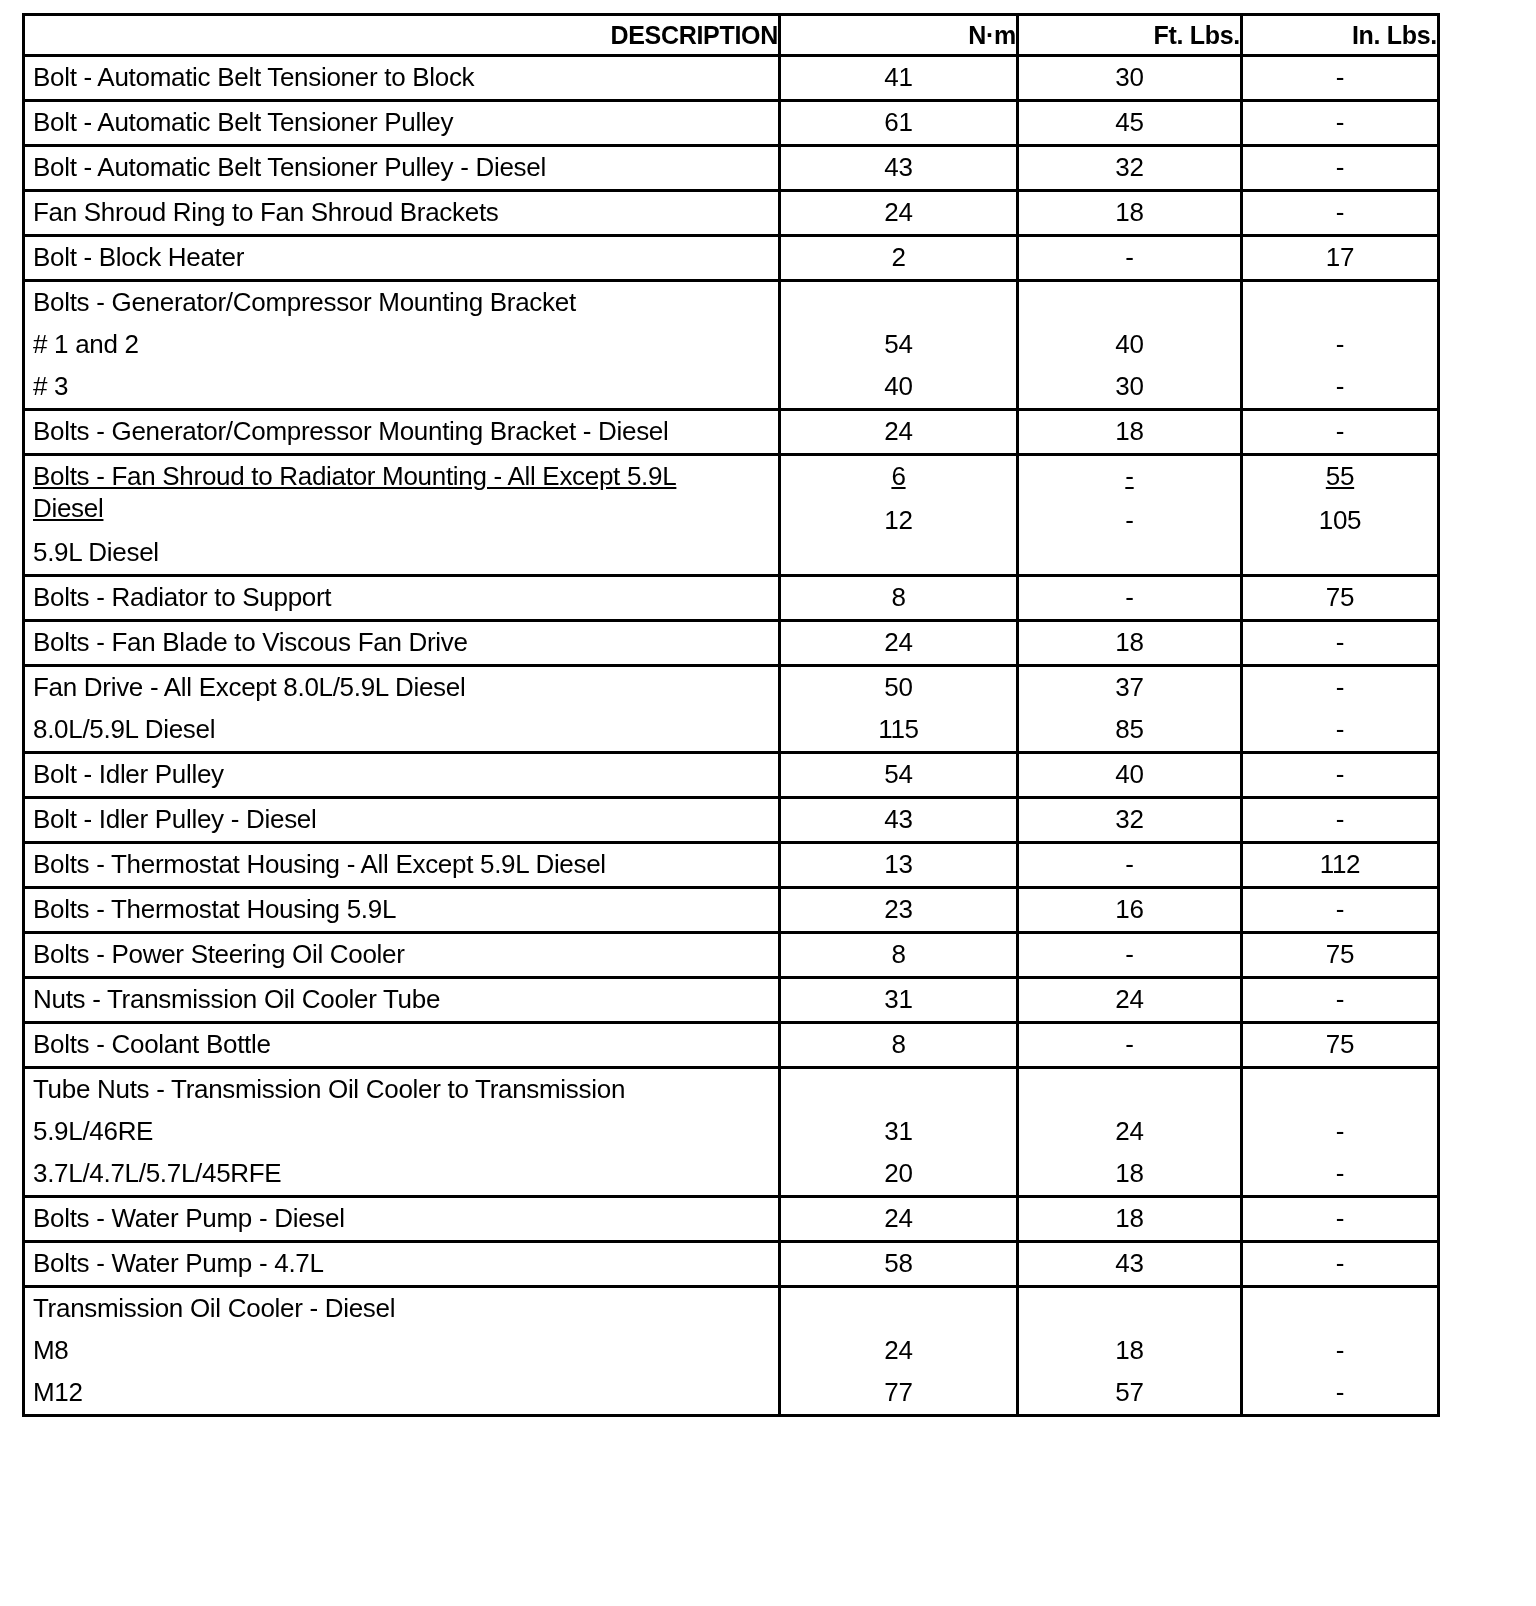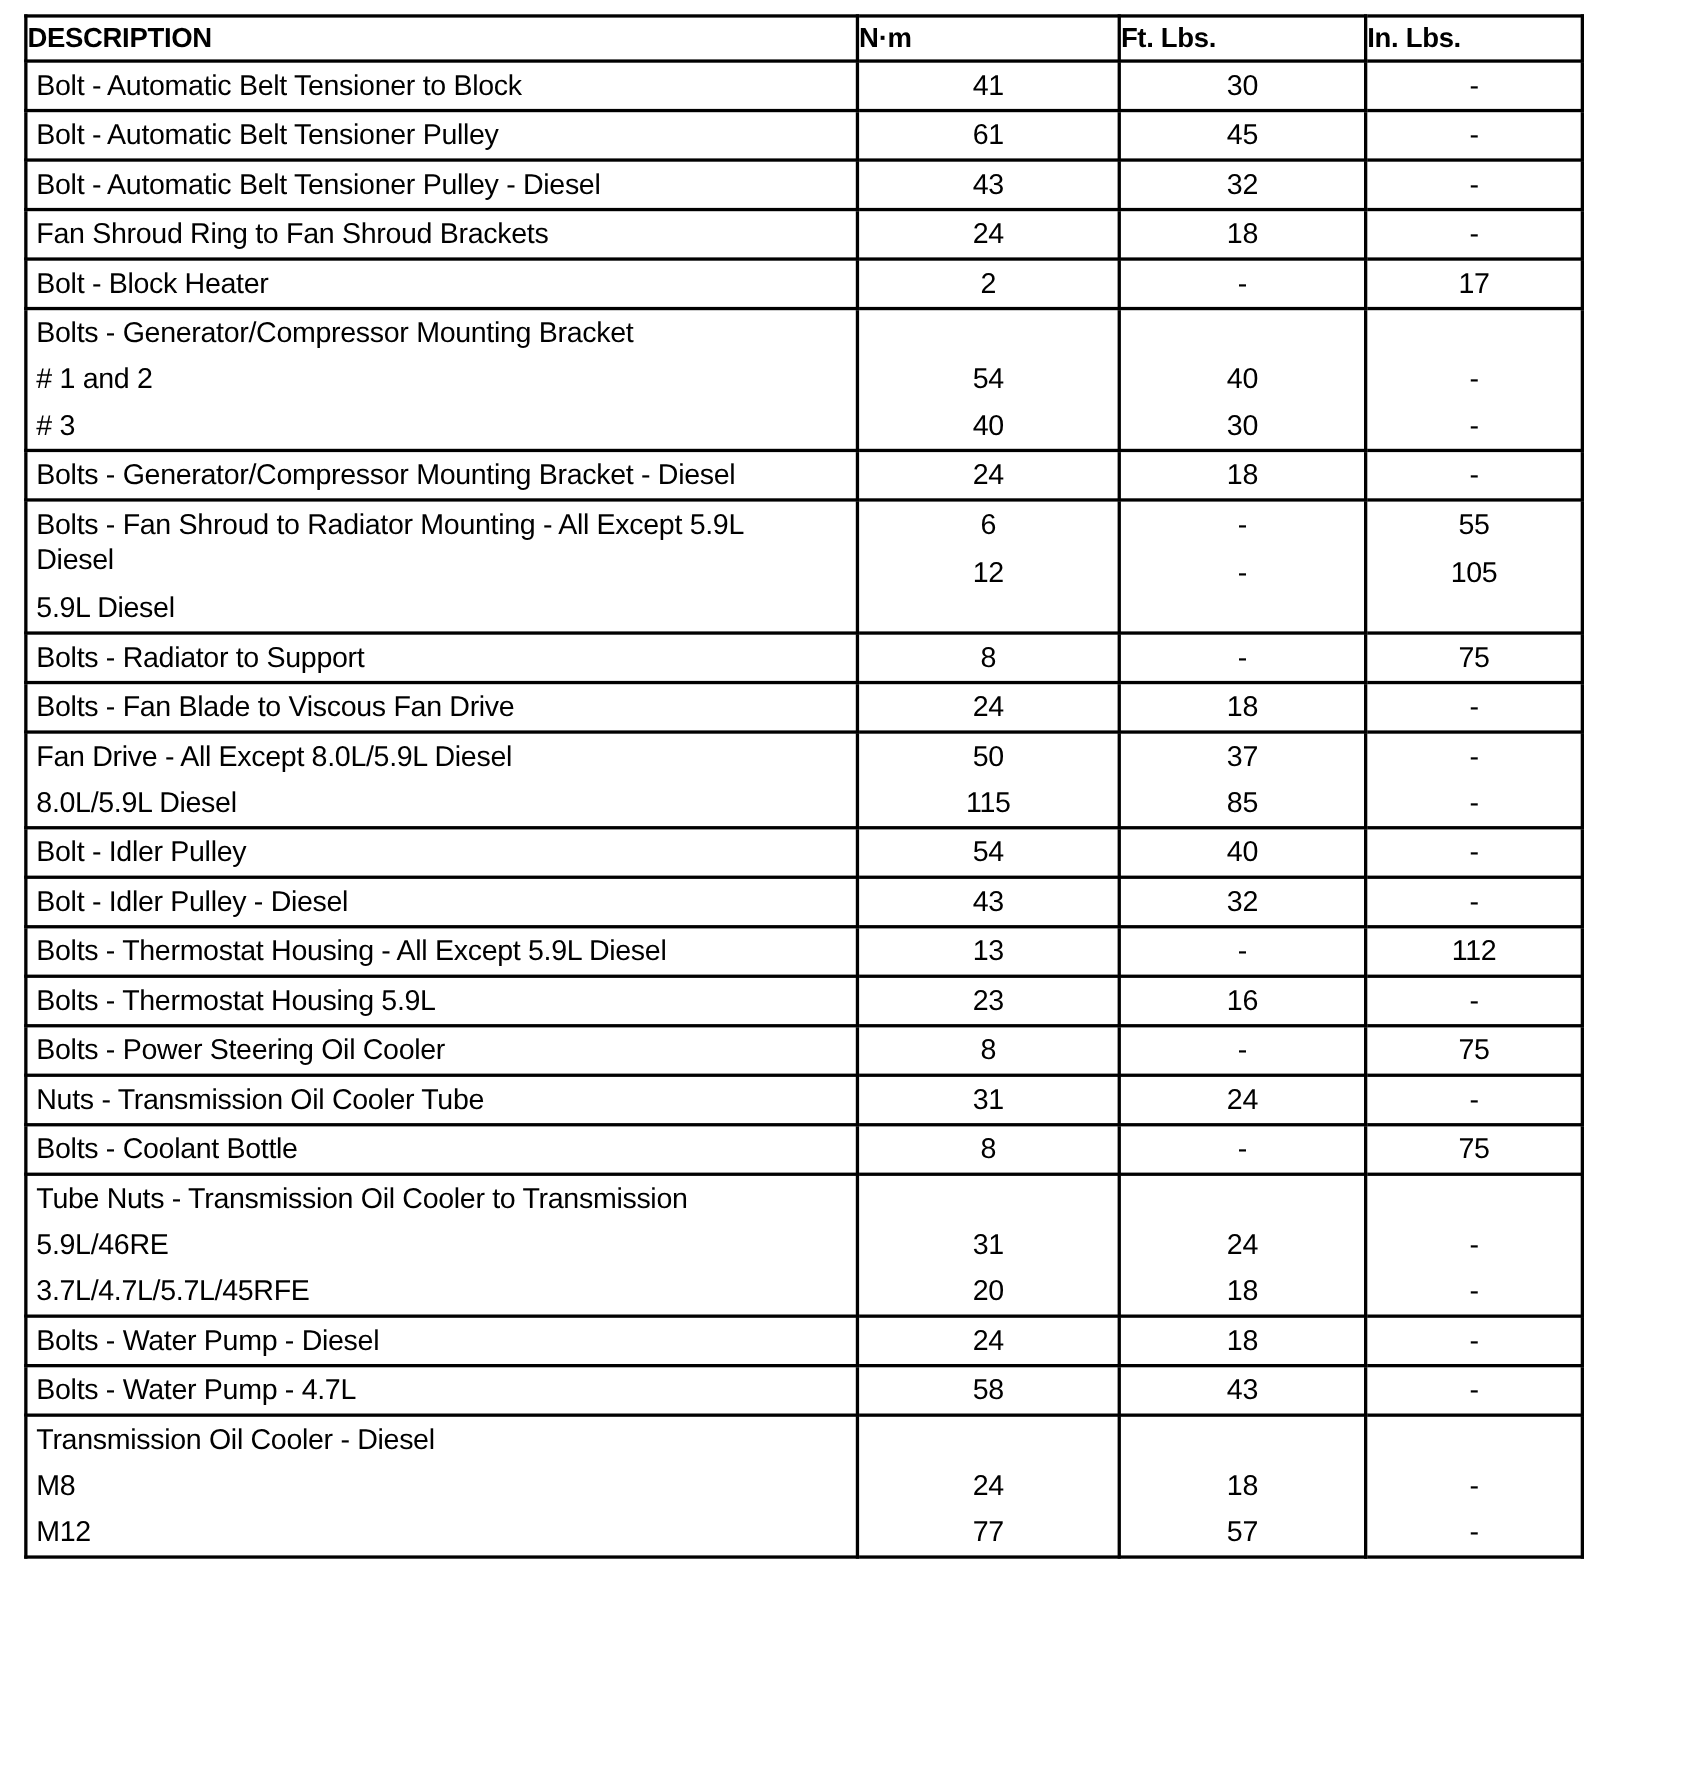--- a/index.html
+++ b/index.html
@@ -12,29 +12,29 @@
     }
     #torque-table th, #torque-table td {
       border: 3px solid #000;
       padding: 0;
       vertical-align: top;
       font-size: 26px;
       line-height: 32px;
       letter-spacing: -0.3px;
     }
     #torque-table th {
-      font-weight: bold; text-align: left;
+      font-weight: bold; text-align: right;
       height: 38px; line-height: 38px; font-size: 25px;
     }
     col.c-desc { width: 756px; }
     col.c-nm { width: 238px; }
     col.c-ft { width: 224px; }
     col.c-in { width: 197px; }
     .line { display: block; height: 42px; line-height: 40px; white-space: nowrap; }
-    .line.wrap { white-space: normal; height: auto; line-height: 32px; padding-top: 4px; padding-bottom: 8px; }
+    .line.wrap { white-space: normal; height: auto; line-height: 32px; padding-top: 4px; padding-bottom: 8px; text-decoration: underline; }
     td.desc .line { padding-left: 8px; padding-right: 30px; }
     td.desc .line.sub { }
     td.num .line { text-align: center; }
     tr.single td { height: 39px; }
   </style>
 </head>
 <body>
 
 <table id="torque-table">
   <colgroup>

